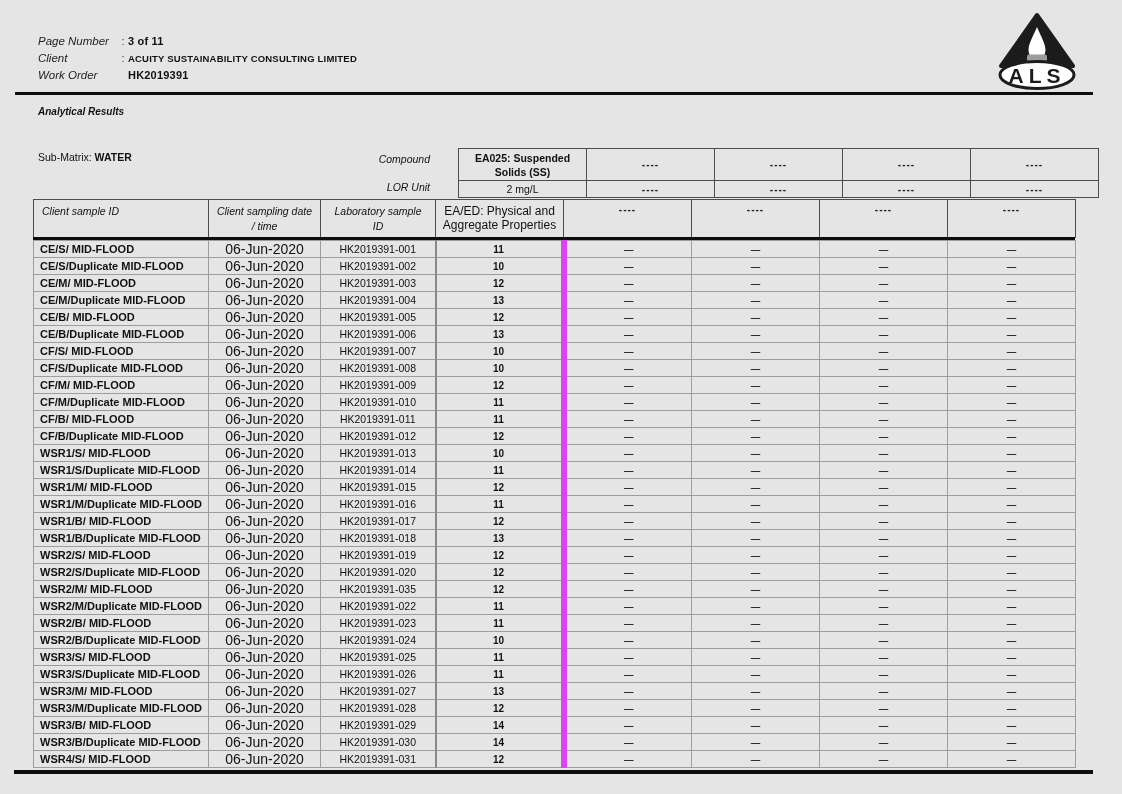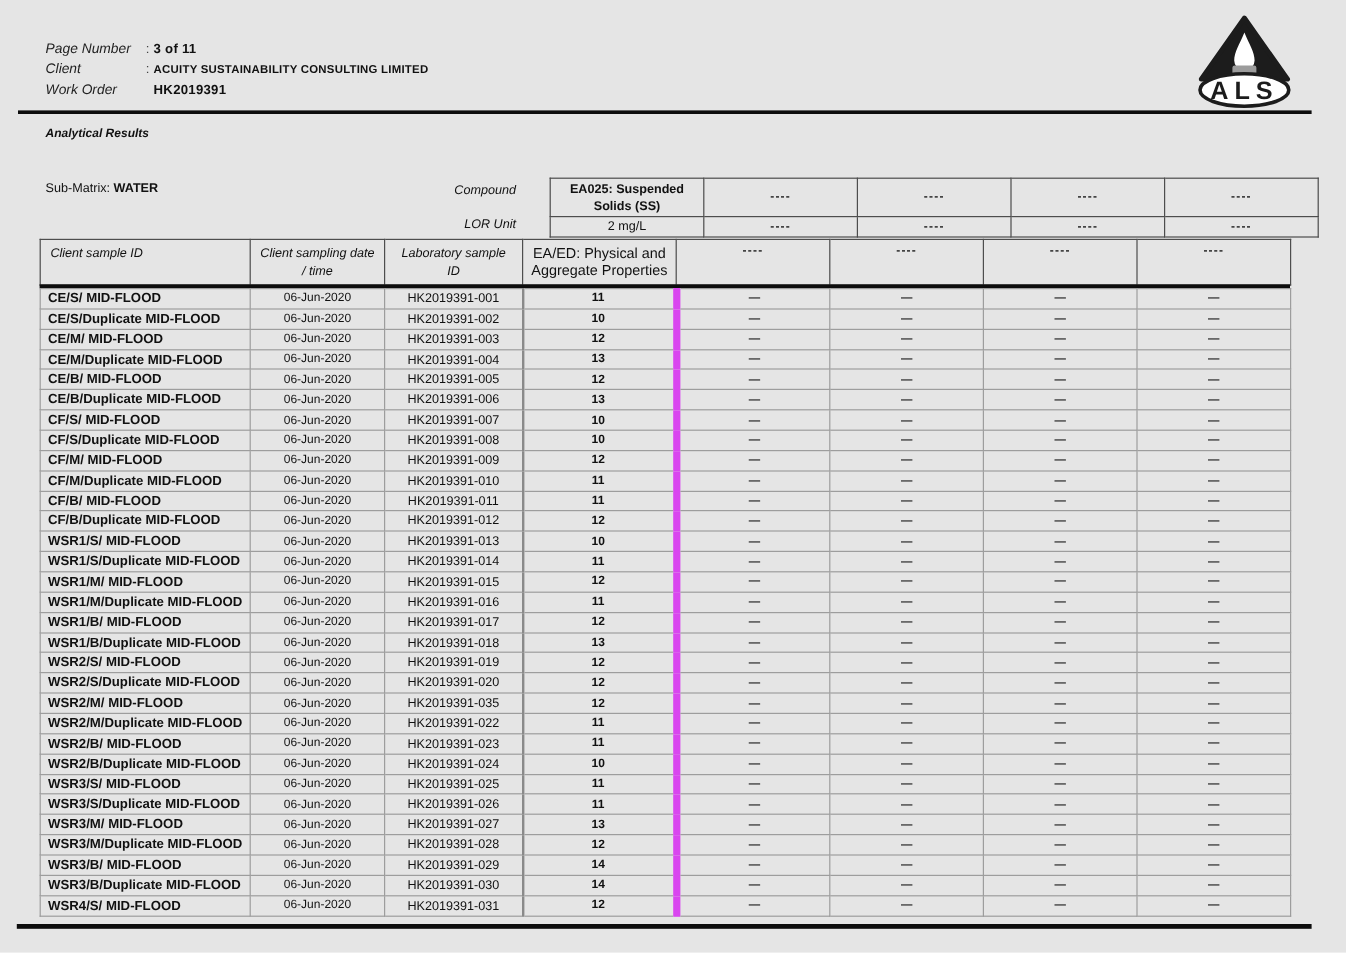--- a/index.html
+++ b/index.html
@@ -46,21 +46,21 @@
   .colhead-table .h-it { font-style:italic; font-size:10.5px; line-height:15px; }
   .colhead-table .h-first { text-align:left; padding-left:8px; }
   .colhead-table .h-method { font-size:12px; line-height:14px; }
 
   .thick-bar { position:absolute; left:33px; top:237px; width:1042px; height:3px; background:#0d0d0d; }
 
   
   .data-table { position:absolute; left:33px; top:240px; }
   .data-table td { border:1px solid #9d9d9d; height:16.87px; vertical-align:middle; text-align:center; }
   .data-table .c-id  { text-align:left; padding-left:6px; font-size:11px;  font-weight:bold; }
-  .data-table .c-date{ font-size:10px; }
+  .data-table .c-date{ font-size:14px; }
   .data-table .c-lab { font-size:10.5px; }
   .data-table .c-val { font-size:10px; font-weight:bold; border-left:2px solid #8a8a8a; border-right:6px solid #d946ef;margin-top:32px; }
   .data-table .c-dash{ font-size:9.5px; font-weight:bold; color:#1a1a1a; }
 </style>
 </head>
 <body>
 
 <div class="page">
 
   <div class="hdr-fields">

